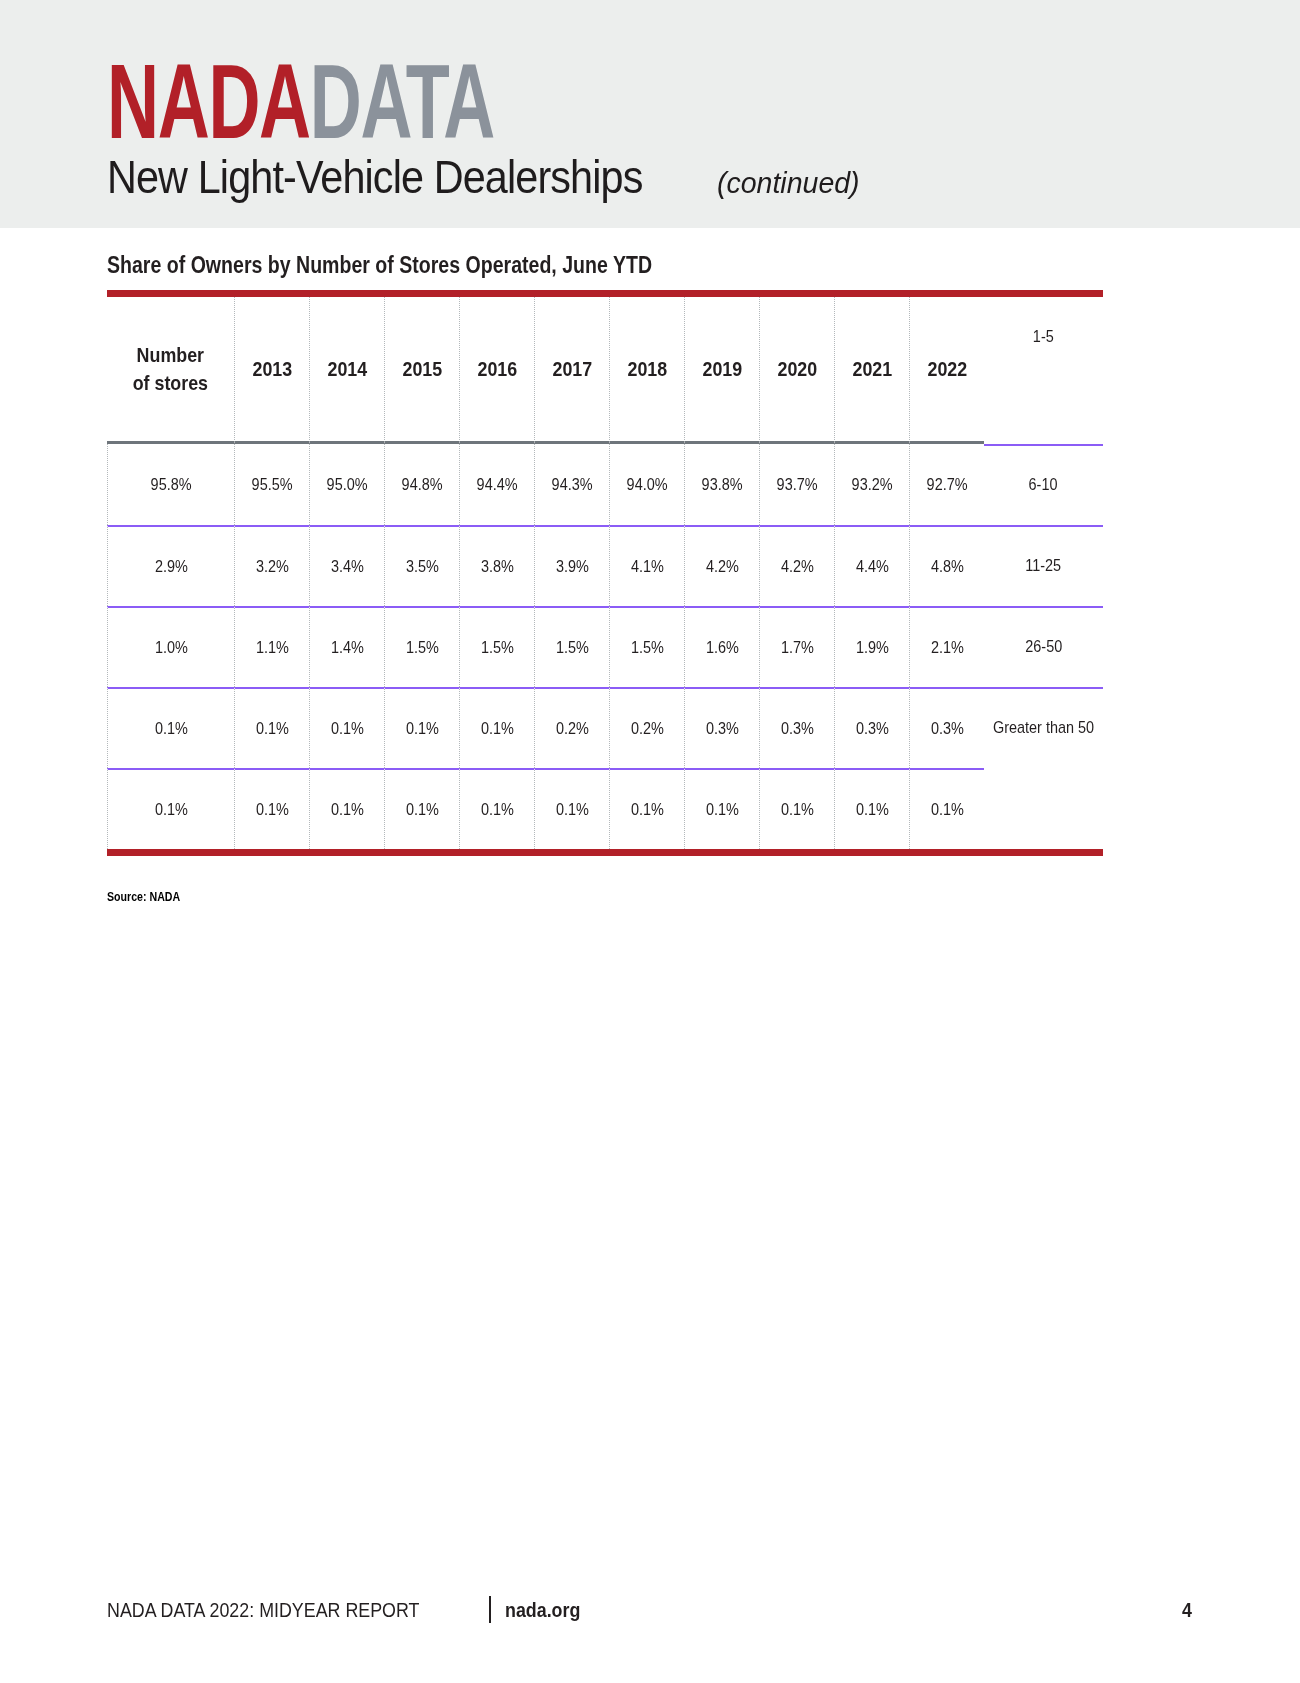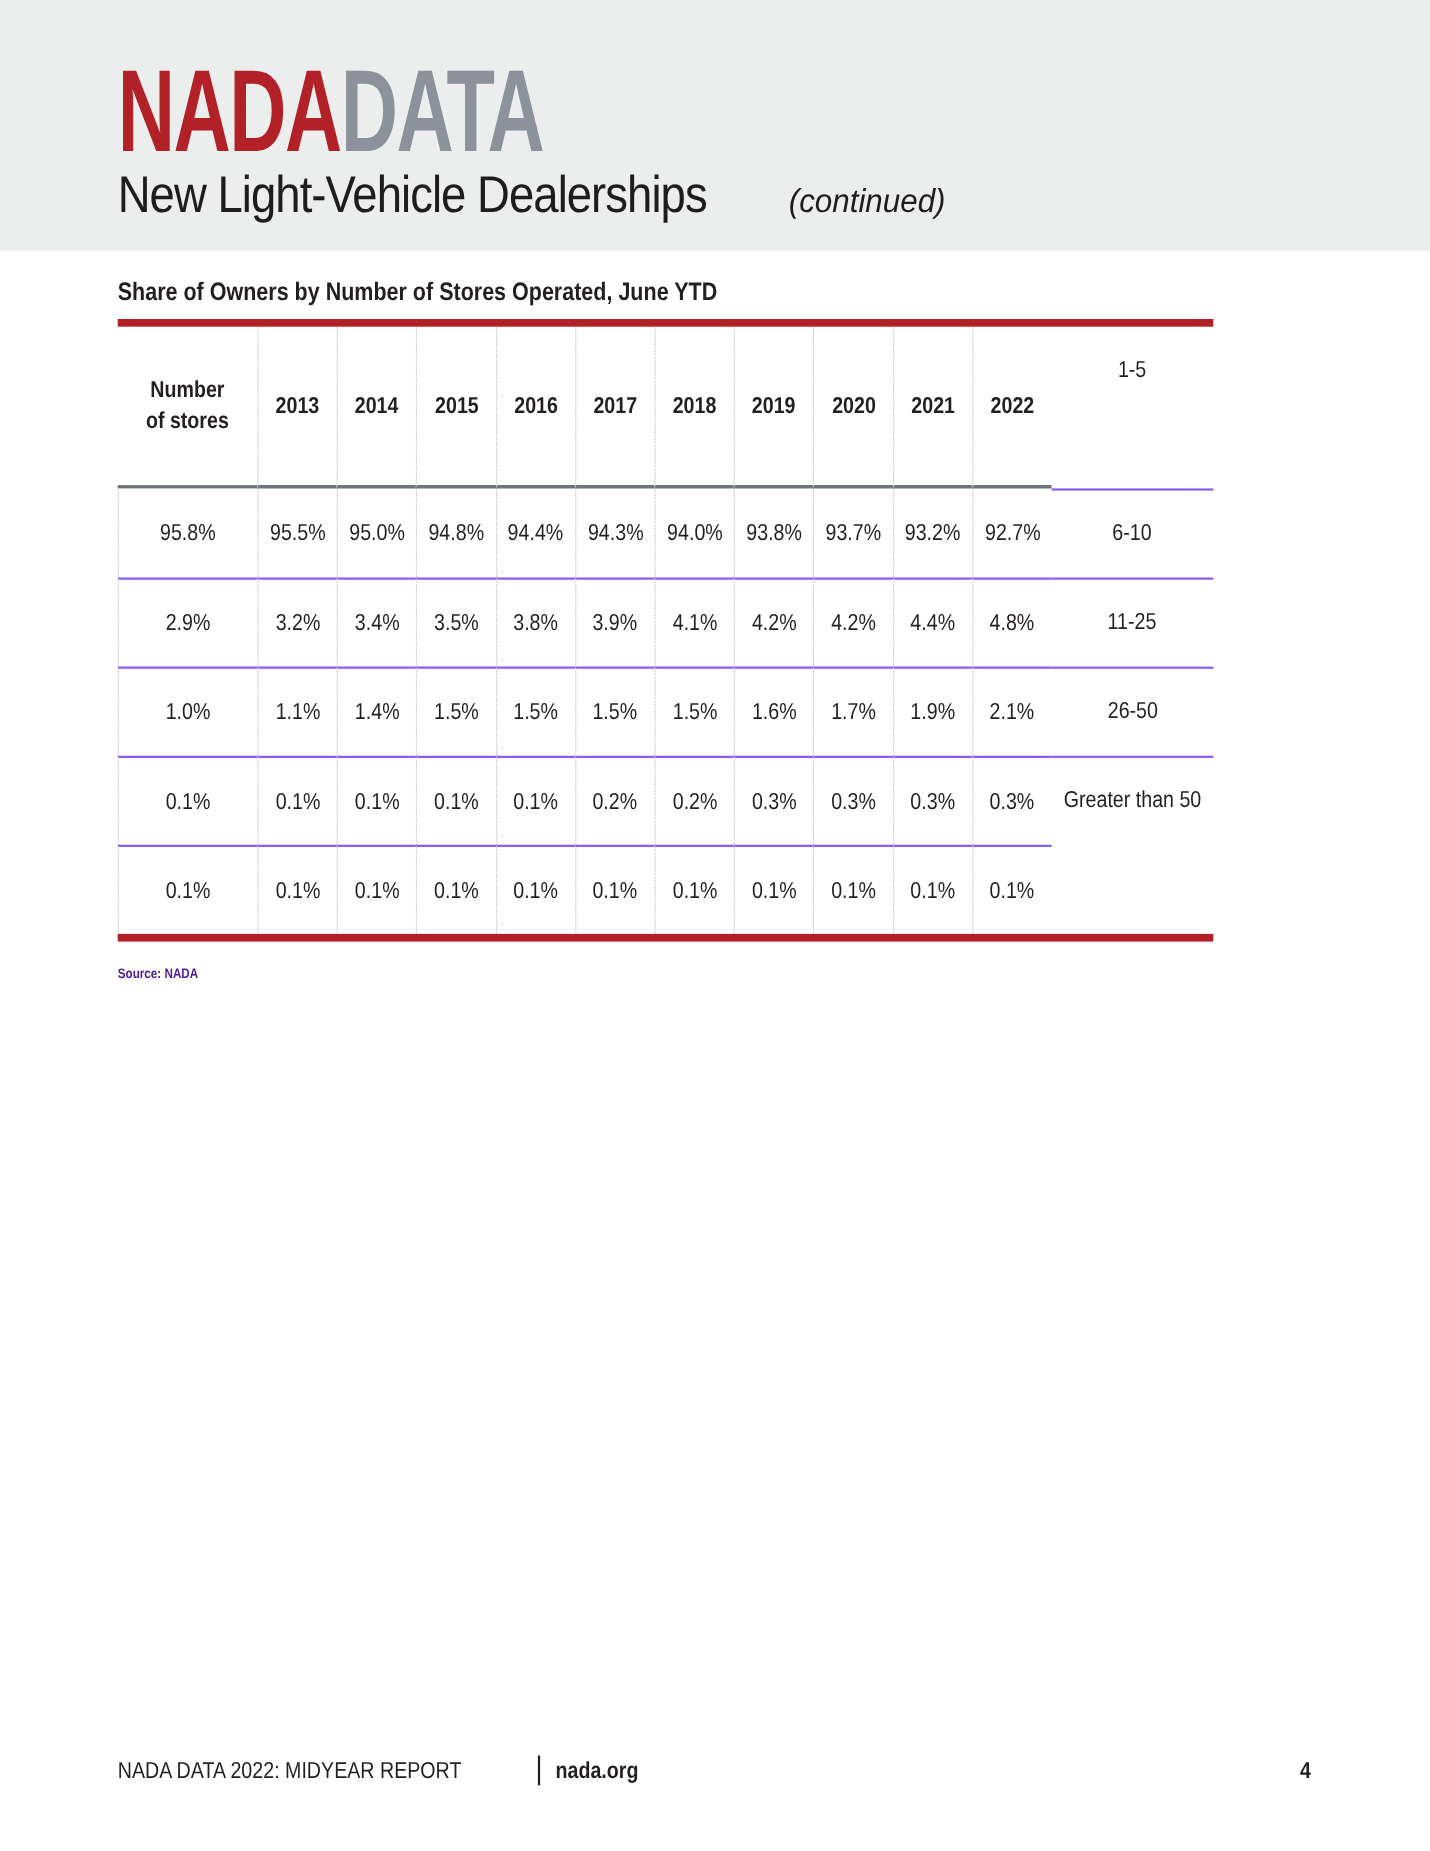--- a/index.html
+++ b/index.html
@@ -52,25 +52,25 @@
   .grid{
     display:grid;
     grid-template-columns:127px repeat(11, 1fr);
     width:996px;
   }
   .cell{
     display:flex;align-items:center;justify-content:center;
     box-sizing:border-box;text-align:center;
   }
   .hcell{height:147px;border-bottom:3px solid #6e757b;font-weight:bold;font-size:21px;}
-  .bcell{height:81px;font-size:21px;font-weight:400;}
+  .bcell{height:81px;font-size:17px;font-weight:400;}
   .vline{border-left:1px dotted #b3b8bb;}
   .sep{border-top:2px solid #8b5cf6;}
   .label-cell .cx{line-height:1.35;}
-  .source{margin-top:22px;font-size:12.5px;font-weight:bold;color:#4c1d95;}
+  .source{margin-top:34px;font-size:12.5px;font-weight:bold;color:#000000;}
 
   
   .footer{
     position:absolute;left:107px;top:1596px;width:1086px;
     display:flex;justify-content:space-between;align-items:center;
     font-size:21px;color:#231f20;
   }
   .footer-left{display:flex;align-items:center;justify-content:center;}
   .f-report{font-weight:400;}
   .f-sep{width:2px;height:27px;background:#231f20;margin:0 14px;}

